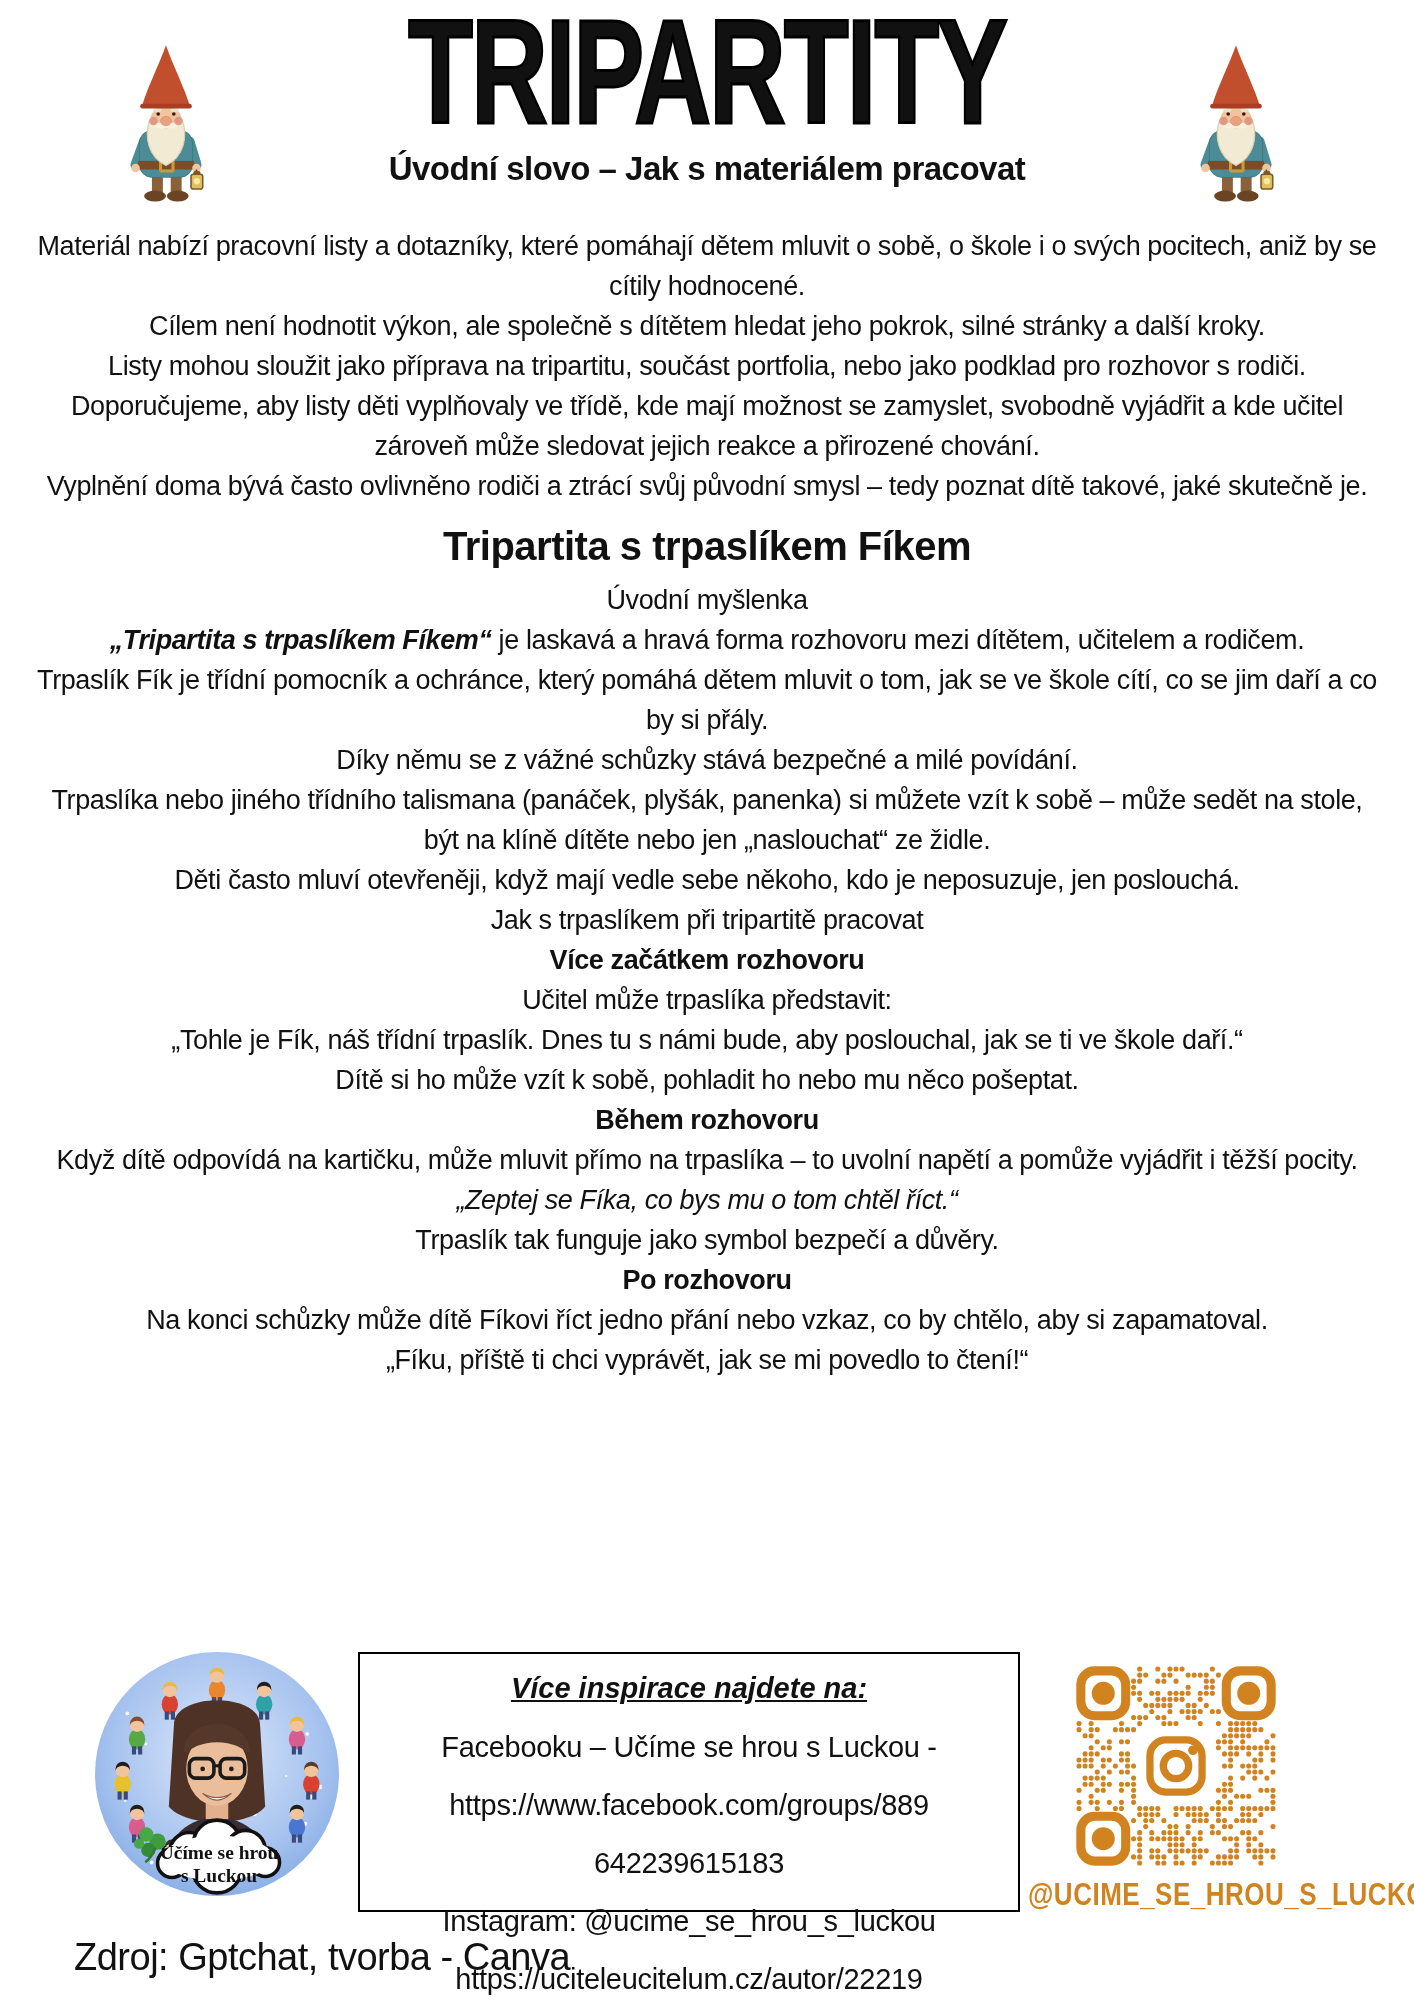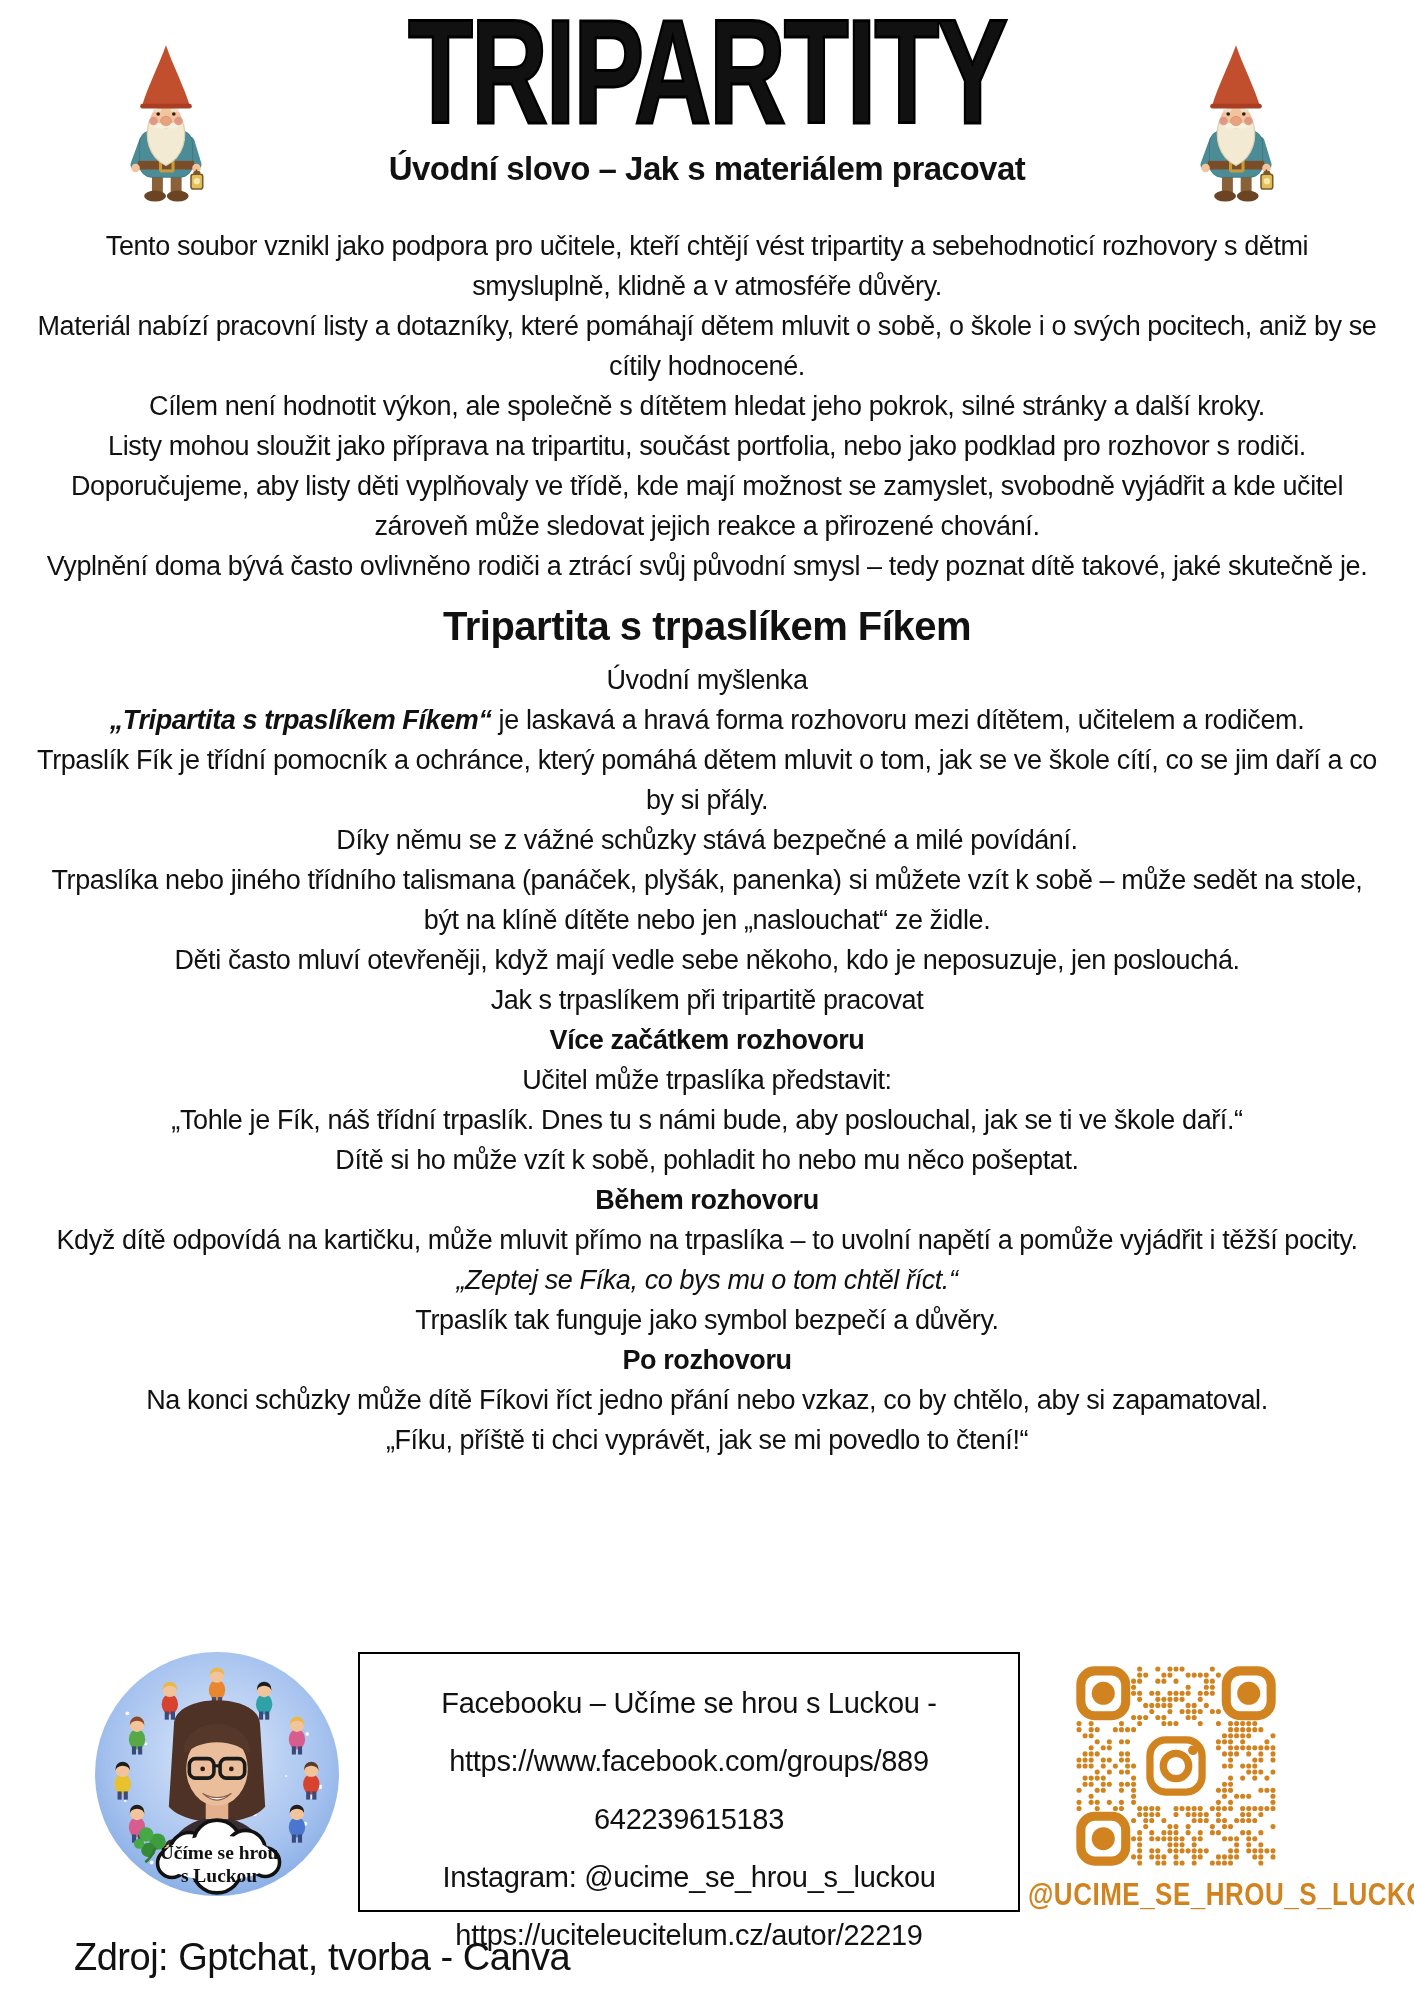--- a/index.html
+++ b/index.html
@@ -125,21 +125,20 @@
       <path d="M64 3 C 55 28 39 60 33 82 L 95 82 C 88 58 72 27 64 3 Z" fill="#C14F2E"></path>
       <rect x="31" y="78" width="66" height="6" rx="3" fill="#A83F24"></rect>
     </g>
   </svg>
 
   <div class="doc-title">TRIPARTITY</div>
   <div class="doc-subtitle">Úvodní slovo – Jak s materiálem pracovat</div>
 
   <div class="content">
     <div id="intro">
-        <p class="body-line">Tento soubor vznikl jako podpora pro učitele, kteří chtějí vést tripartity a sebehodnoticí rozhovory s dětmi smysluplně, klidně a v atmosféře důvěry.</p>
         <p class="body-line">Materiál nabízí pracovní listy a dotazníky, které pomáhají dětem mluvit o sobě, o škole i o svých pocitech, aniž by se cítily hodnocené.</p>
         <p class="body-line">Cílem není hodnotit výkon, ale společně s dítětem hledat jeho pokrok, silné stránky a další kroky.</p>
         <p class="body-line">Listy mohou sloužit jako příprava na tripartitu, součást portfolia, nebo jako podklad pro rozhovor s rodiči.</p>
         <p class="body-line">Doporučujeme, aby listy děti vyplňovaly ve třídě, kde mají možnost se zamyslet, svobodně vyjádřit a kde učitel zároveň může sledovat jejich reakce a přirozené chování.</p>
         <p class="body-line">Vyplnění doma bývá často ovlivněno rodiči a ztrácí svůj původní smysl – tedy poznat dítě takové, jaké skutečně je.</p>
       </div>
     <div class="section-heading">Tripartita s trpaslíkem Fíkem</div>
     <div id="main-lines">
         <p class="body-line">Úvodní myšlenka</p>
         <p class="body-line"><span class="bold-italic">„Tripartita s trpaslíkem Fíkem“</span><span> je laskavá a hravá forma rozhovoru mezi dítětem, učitelem a rodičem.</span></p>
@@ -290,20 +289,21 @@
     <g>
       <circle cx="62" cy="186" r="8" fill="#3E9B3E"></circle>
       <circle cx="51" cy="179" r="7" fill="#47A847"></circle>
       <circle cx="53" cy="194" r="7" fill="#358A35"></circle>
       <circle cx="44" cy="188" r="5" fill="#47A847"></circle>
       <path d="M60 192 Q 56 202 50 206" stroke="#2F7A2F" stroke-width="2.5" fill="none"></path>
     </g>
   </svg>
 
   <div class="info-box">
+    <p class="info-title">Více inspirace najdete na:</p>
     <div id="info-lines">
         <div class="info-line">Facebooku – Učíme se hrou s Luckou -</div>
         <div class="info-line">https://www.facebook.com/groups/889</div>
         <div class="info-line">642239615183</div>
         <div class="info-line">Instagram: @ucime_se_hrou_s_luckou</div>
         <div class="info-line">https://uciteleucitelum.cz/autor/22219</div>
       </div>
   </div>
 
   <div class="qr-wrap">

